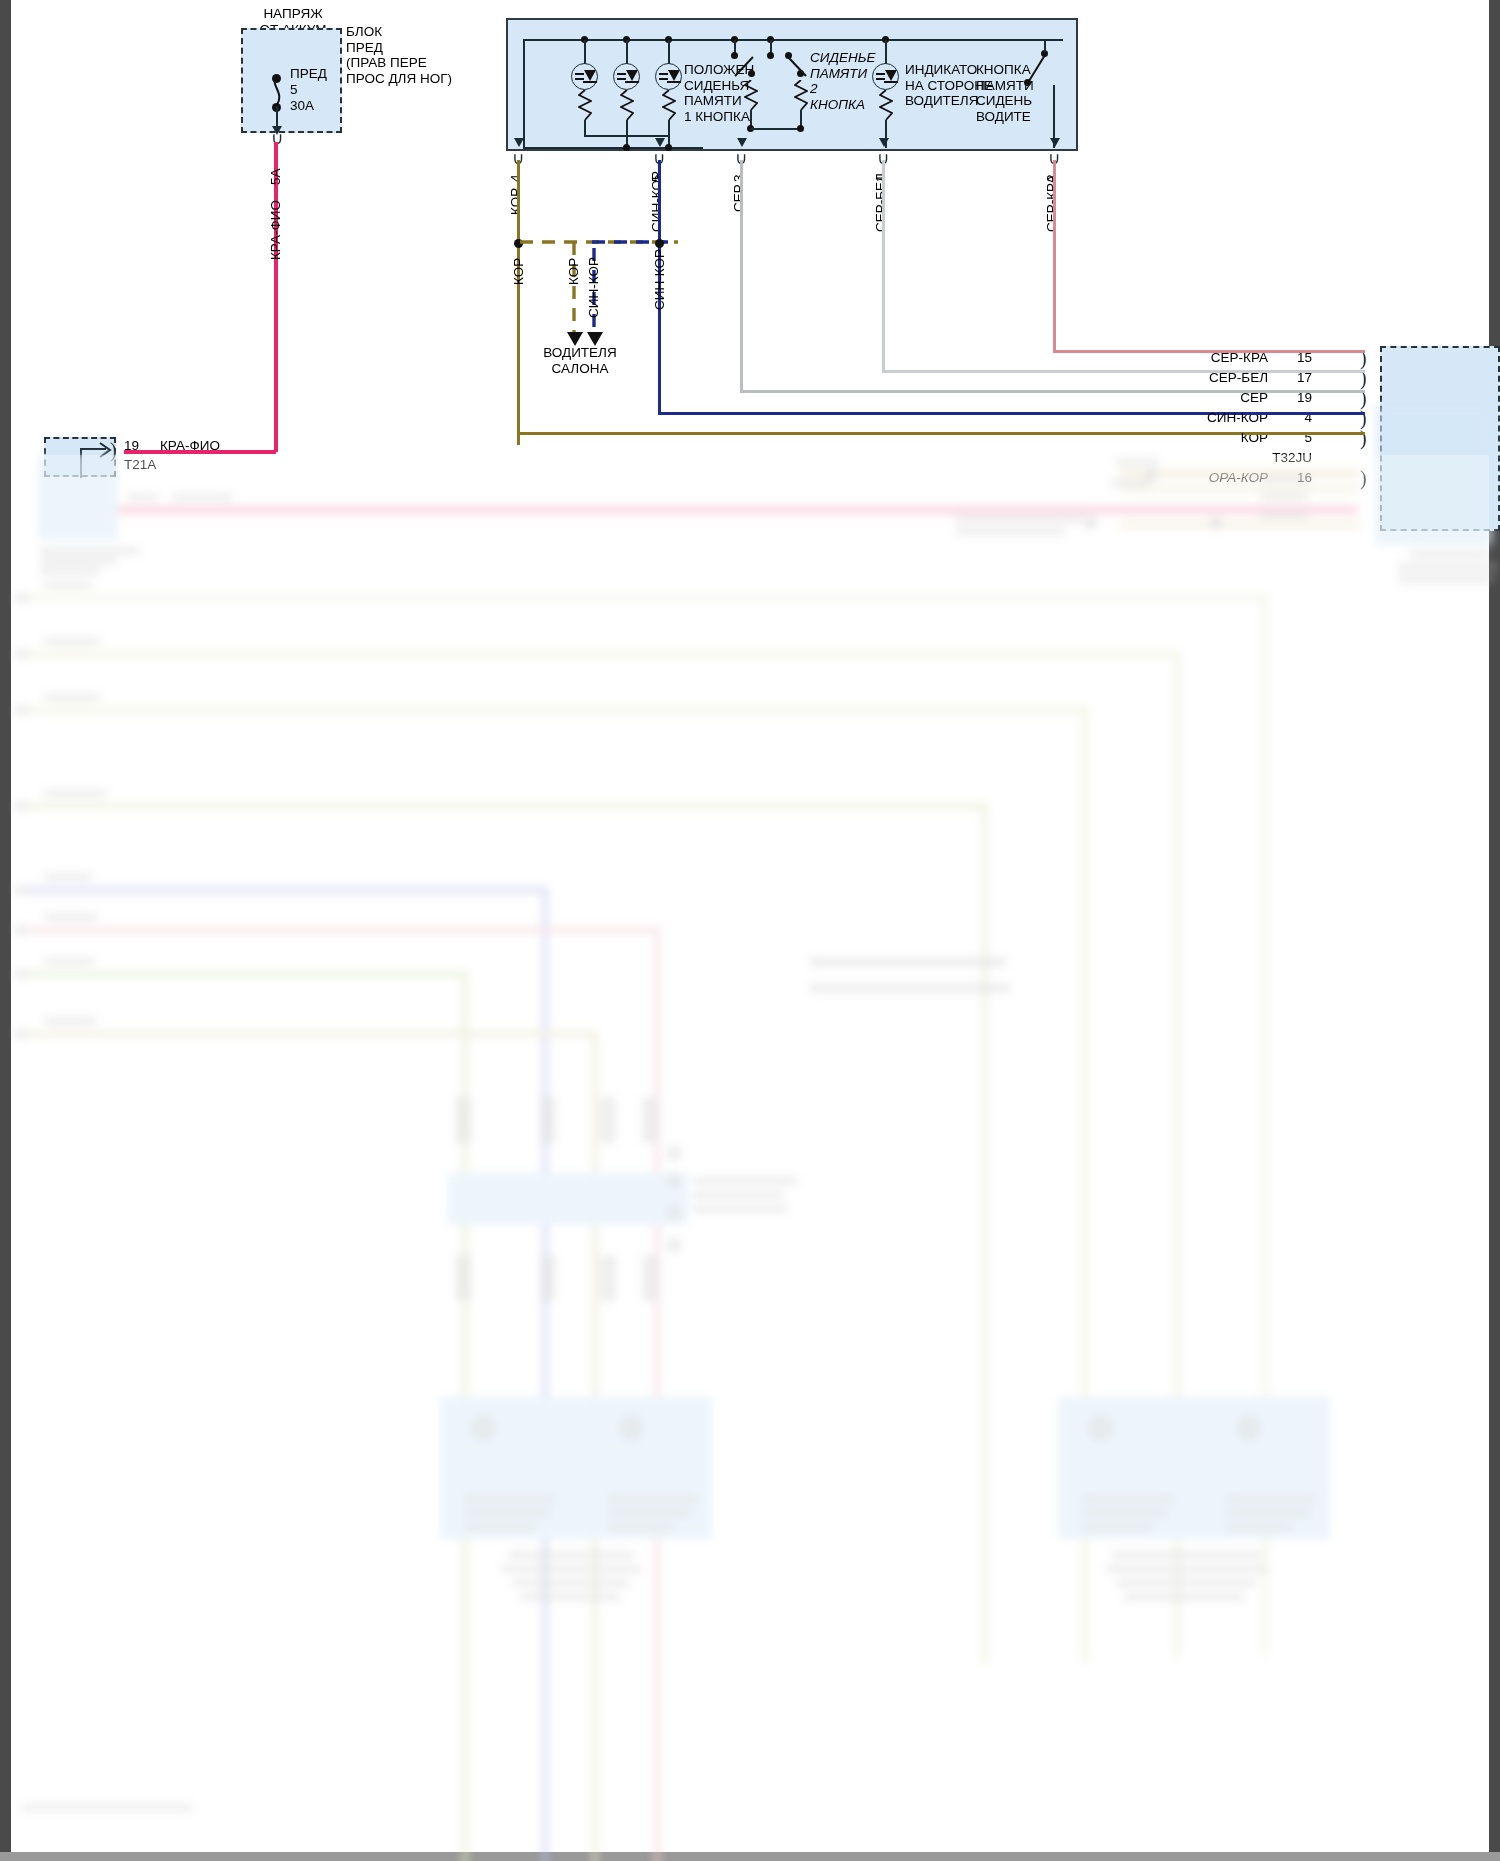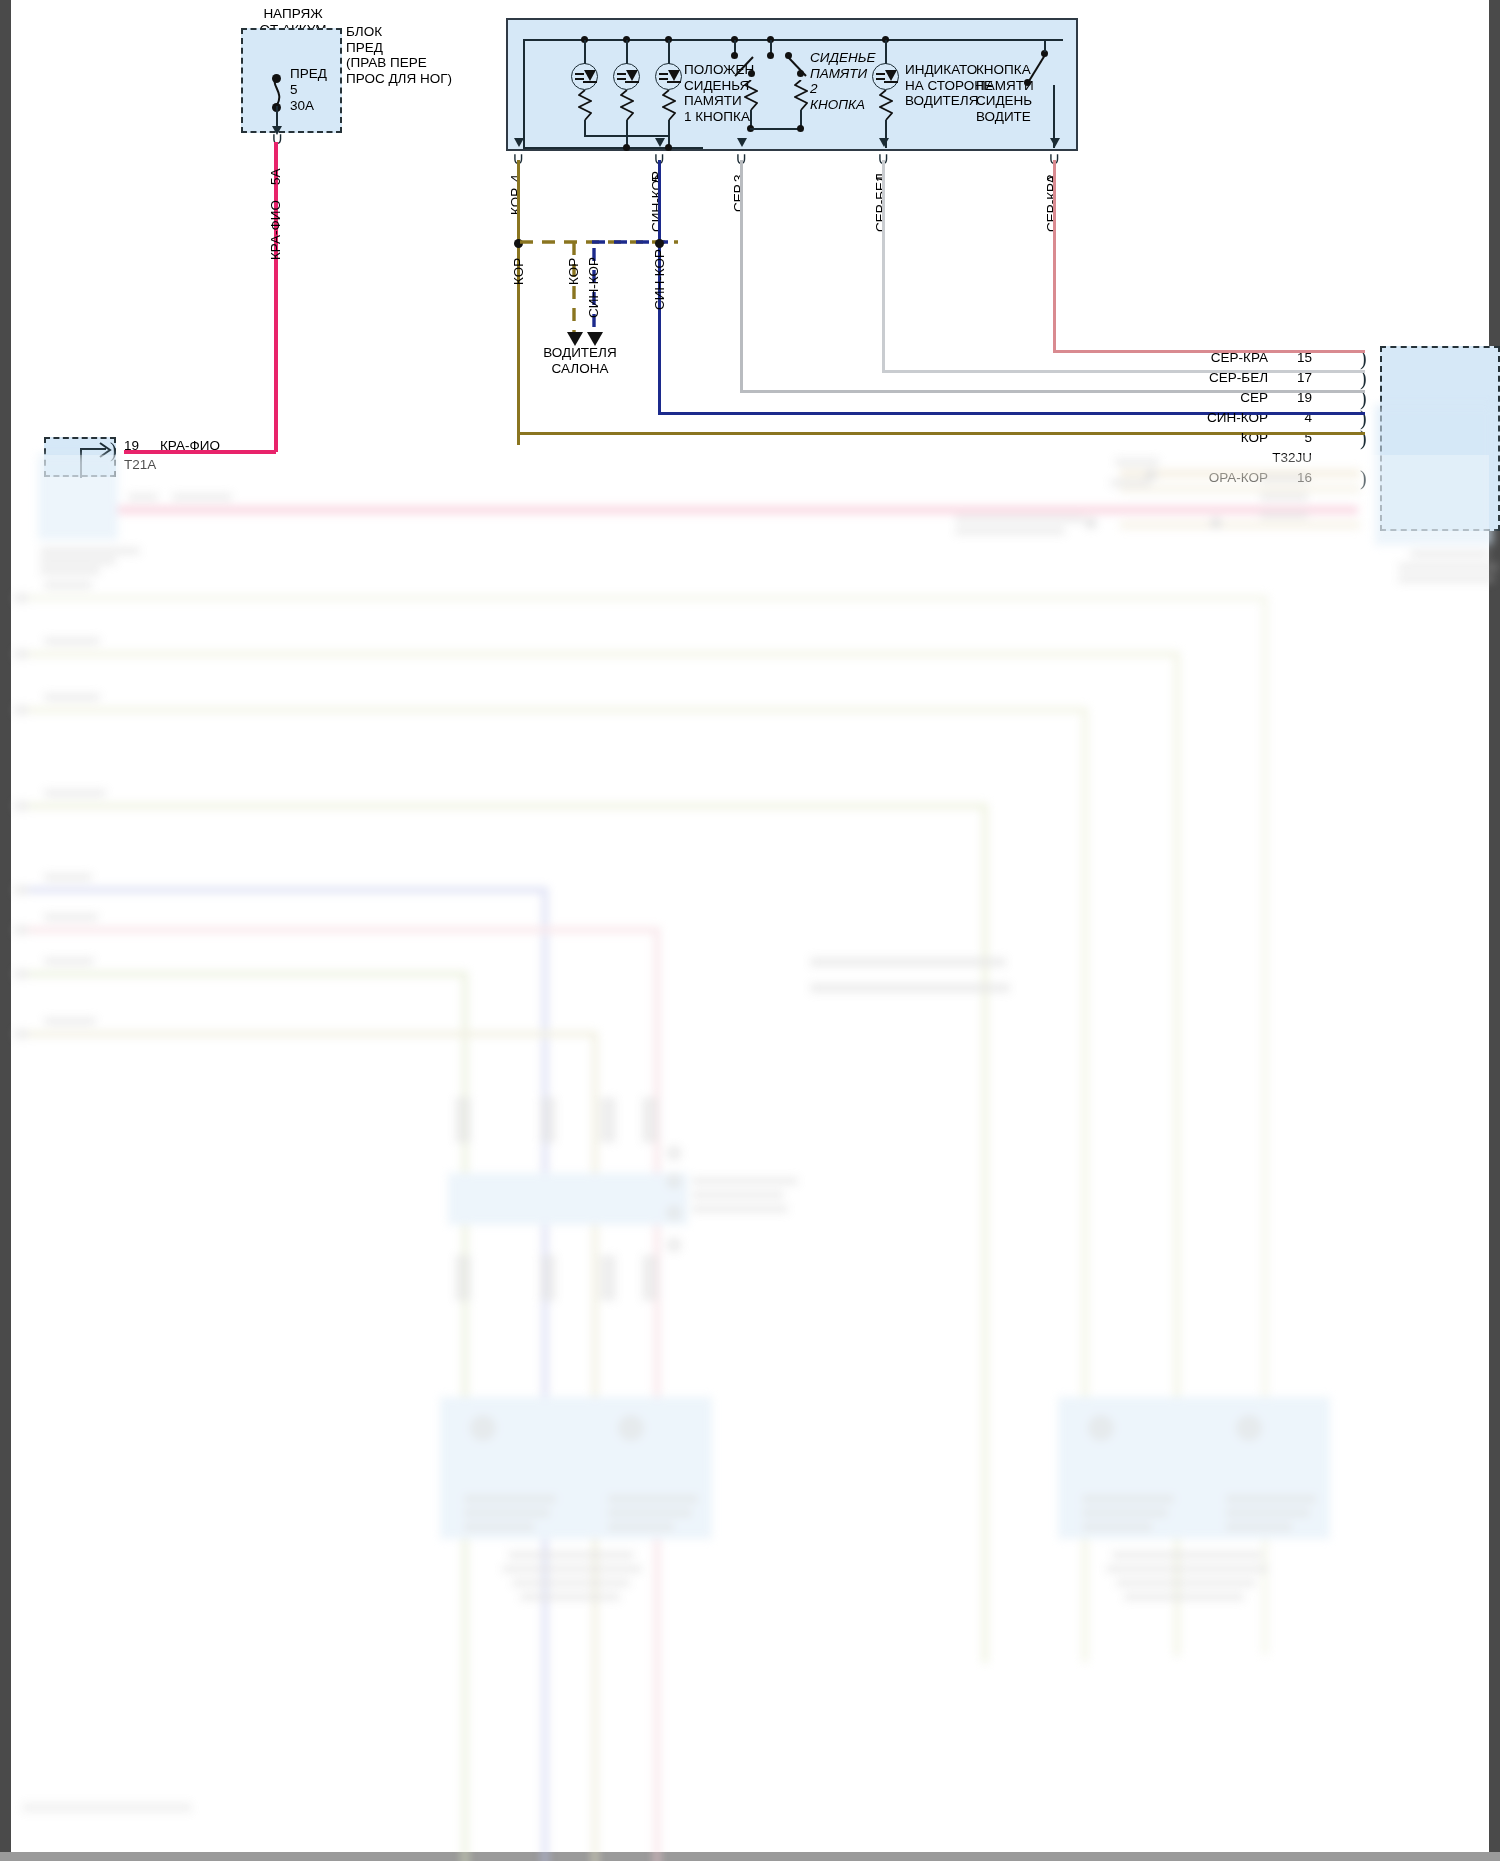--- a/index.html
+++ b/index.html
@@ -313,21 +313,21 @@
   <div class="lbl r" style="left:1090px;top:410px;width:178px;">СИН-КОР</div>
   <div class="lbl r" style="left:1276px;top:410px;width:36px;">4</div>
   <div class="pbr" style="left:1360px;top:408px;">)</div>
 
   <div class="lbl r" style="left:1090px;top:430px;width:178px;">КОР</div>
   <div class="lbl r" style="left:1276px;top:430px;width:36px;">5</div>
   <div class="pbr" style="left:1360px;top:428px;">)</div>
 
   <div class="lbl r" style="left:1090px;top:450px;width:222px;">T32JU</div>
 
-  <div class="lbl r" style="left:1090px;top:470px;width:178px;">ОРА-КОР</div>
+  <div class="lbl r" style="left:1090px;top:470px;width:178px;font-style:italic;">ОРА-КОР</div>
   <div class="lbl r" style="left:1276px;top:470px;width:36px;">16</div>
   <div class="pbr" style="left:1360px;top:468px;">)</div>
 
   <div class="w c-ser-kra" style="left:1245px;top:350px;width:120px;height:3px;"></div>
   <div class="w c-ser-bel" style="left:1245px;top:370px;width:120px;height:3px;"></div>
   <div class="w c-ser" style="left:1245px;top:390px;width:120px;height:3px;"></div>
   <div class="w c-sin-kor" style="left:1245px;top:412px;width:120px;height:3px;"></div>
   <div class="w c-kor" style="left:1245px;top:432px;width:120px;height:3px;"></div>
 
   <div class="box dashed" style="left:44px;top:437px;width:72px;height:40px;"></div>

